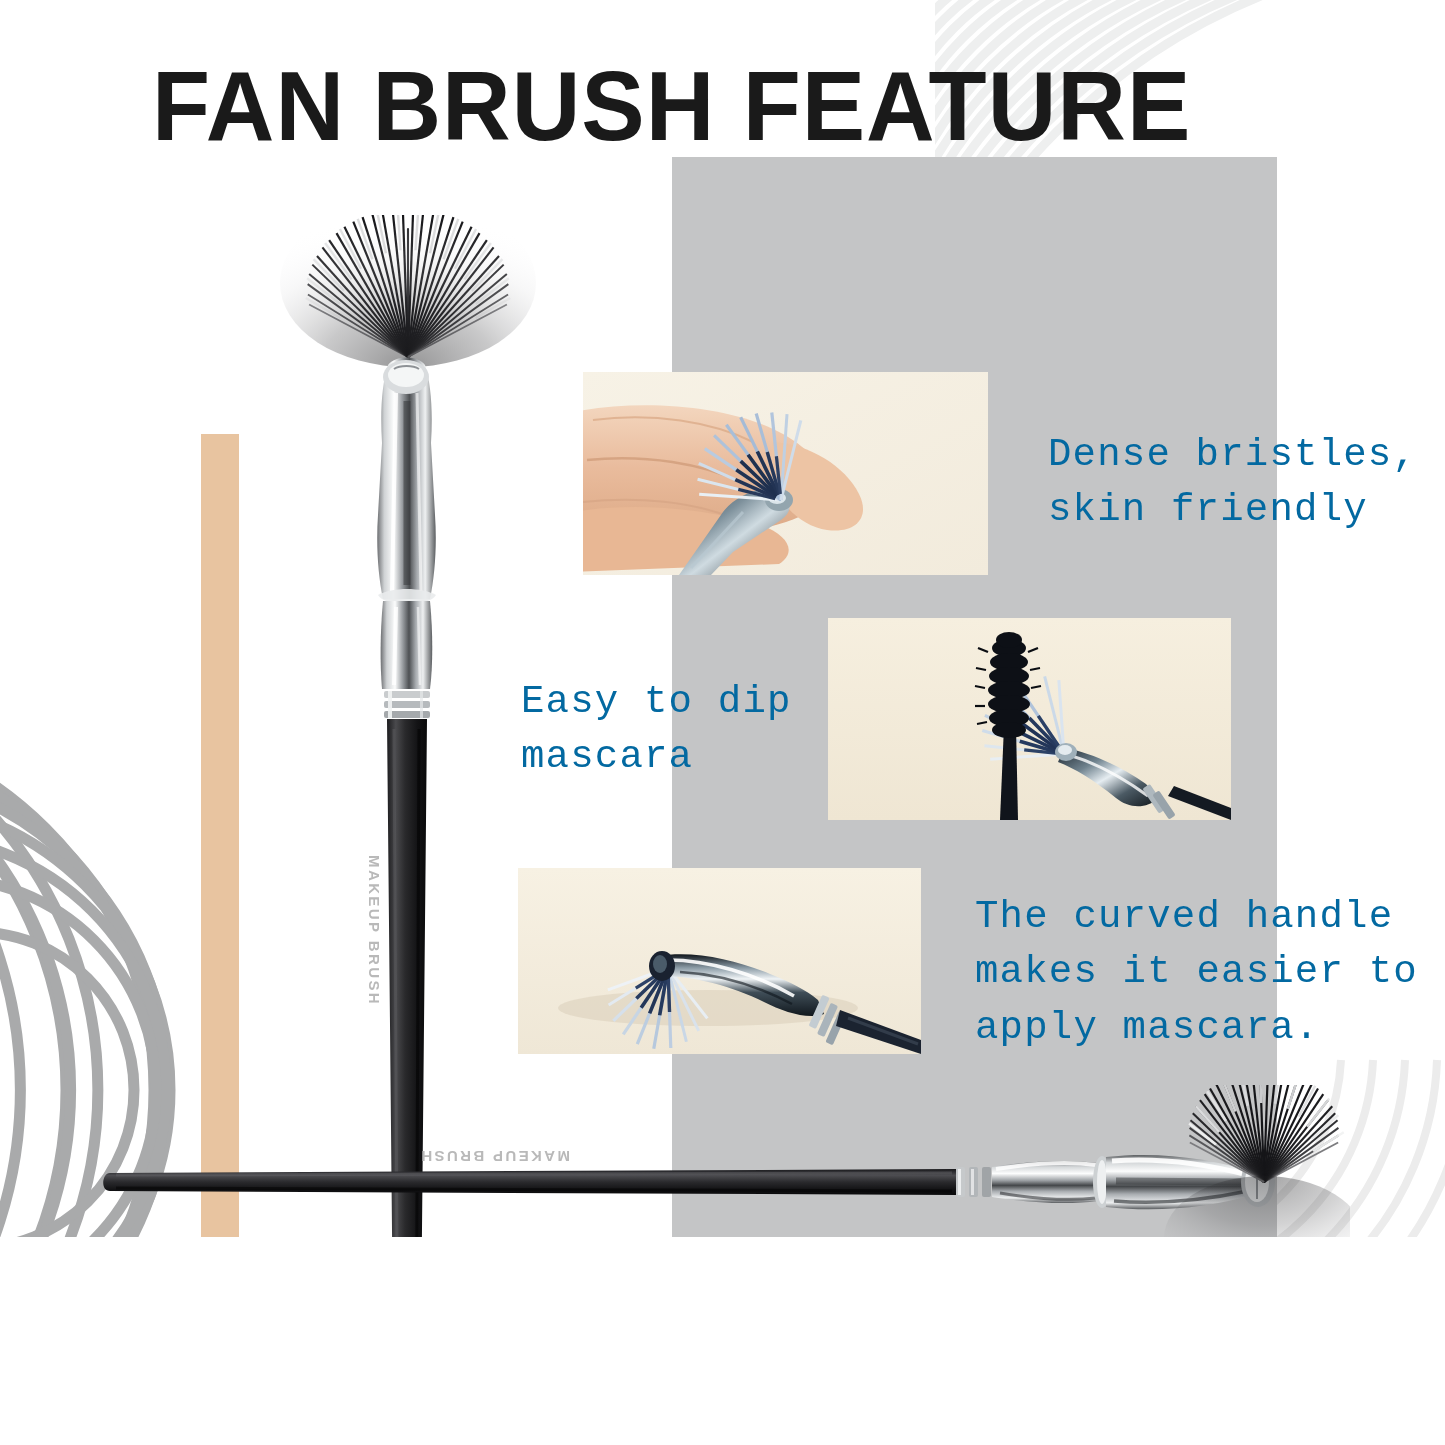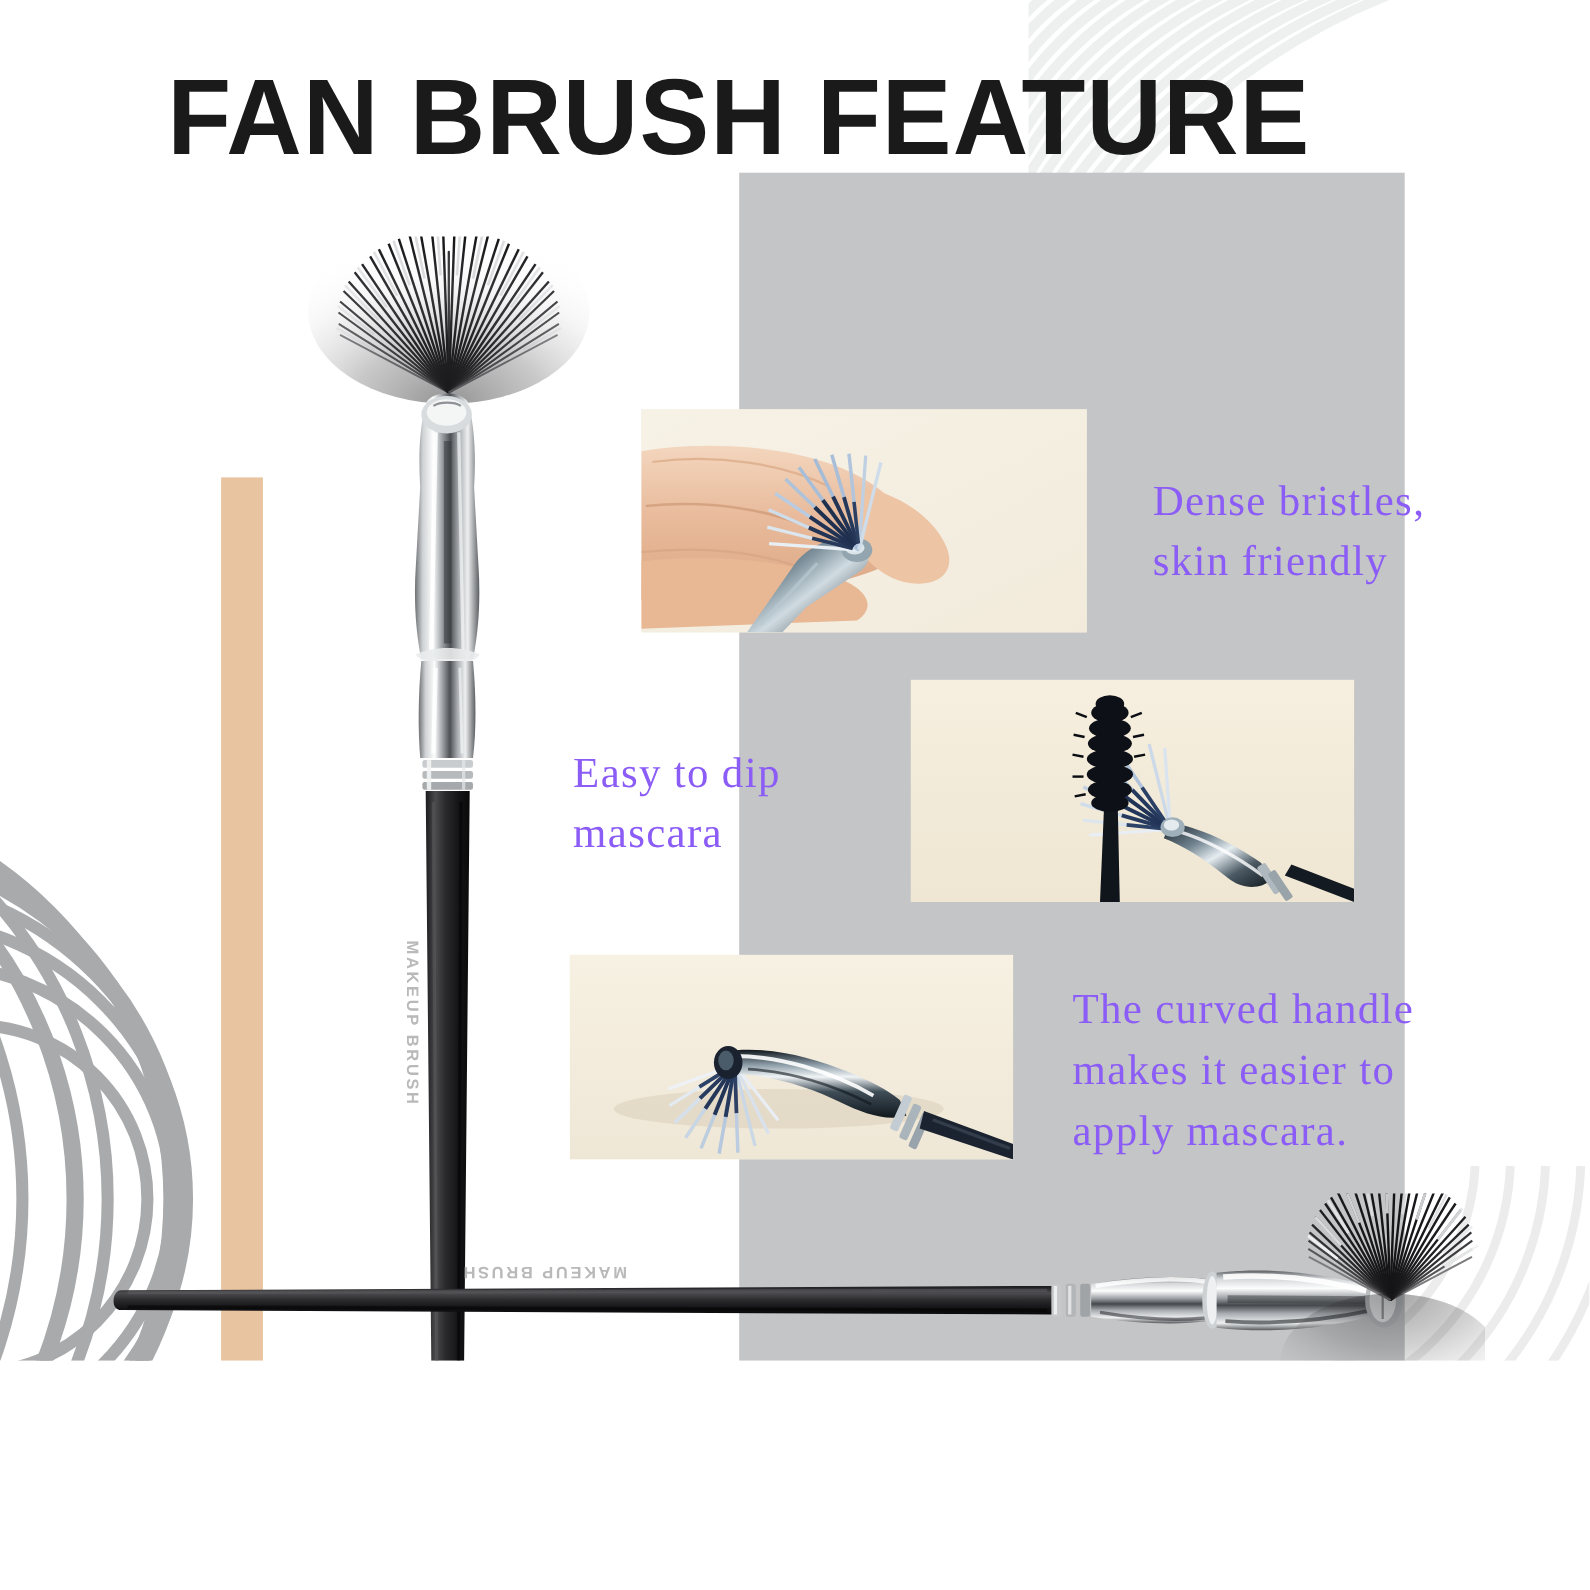--- a/index.html
+++ b/index.html
@@ -77,23 +77,23 @@
     background: #f6efe2;
   }
   .photo-1 { left: 583px; top: 372px; width: 405px; height: 203px; }
   .photo-2 { left: 828px; top: 618px; width: 403px; height: 202px; }
   .photo-3 { left: 518px; top: 868px; width: 403px; height: 186px; }
   .photo-inner { position: absolute; inset: 0; }
 
   
   .caption {
     position: absolute;
-    font-family: Liberation Serif, serif;
+    font-family: Liberation Mono, monospace;
     font-weight: 400;
-    color: #8b5cf6;
+    color: #0369a1;
     letter-spacing: 1.2px;
     line-height: 1.42;
     white-space: pre-line;
   }
   .cap-1 { left: 1048px; top: 428px; font-size: 39px; }
   .cap-2 { left: 521px;  top: 675px; font-size: 39px; }
   .cap-3 { left: 975px;  top: 890px; font-size: 39px; }
 
   
   .brush { position: absolute; }

